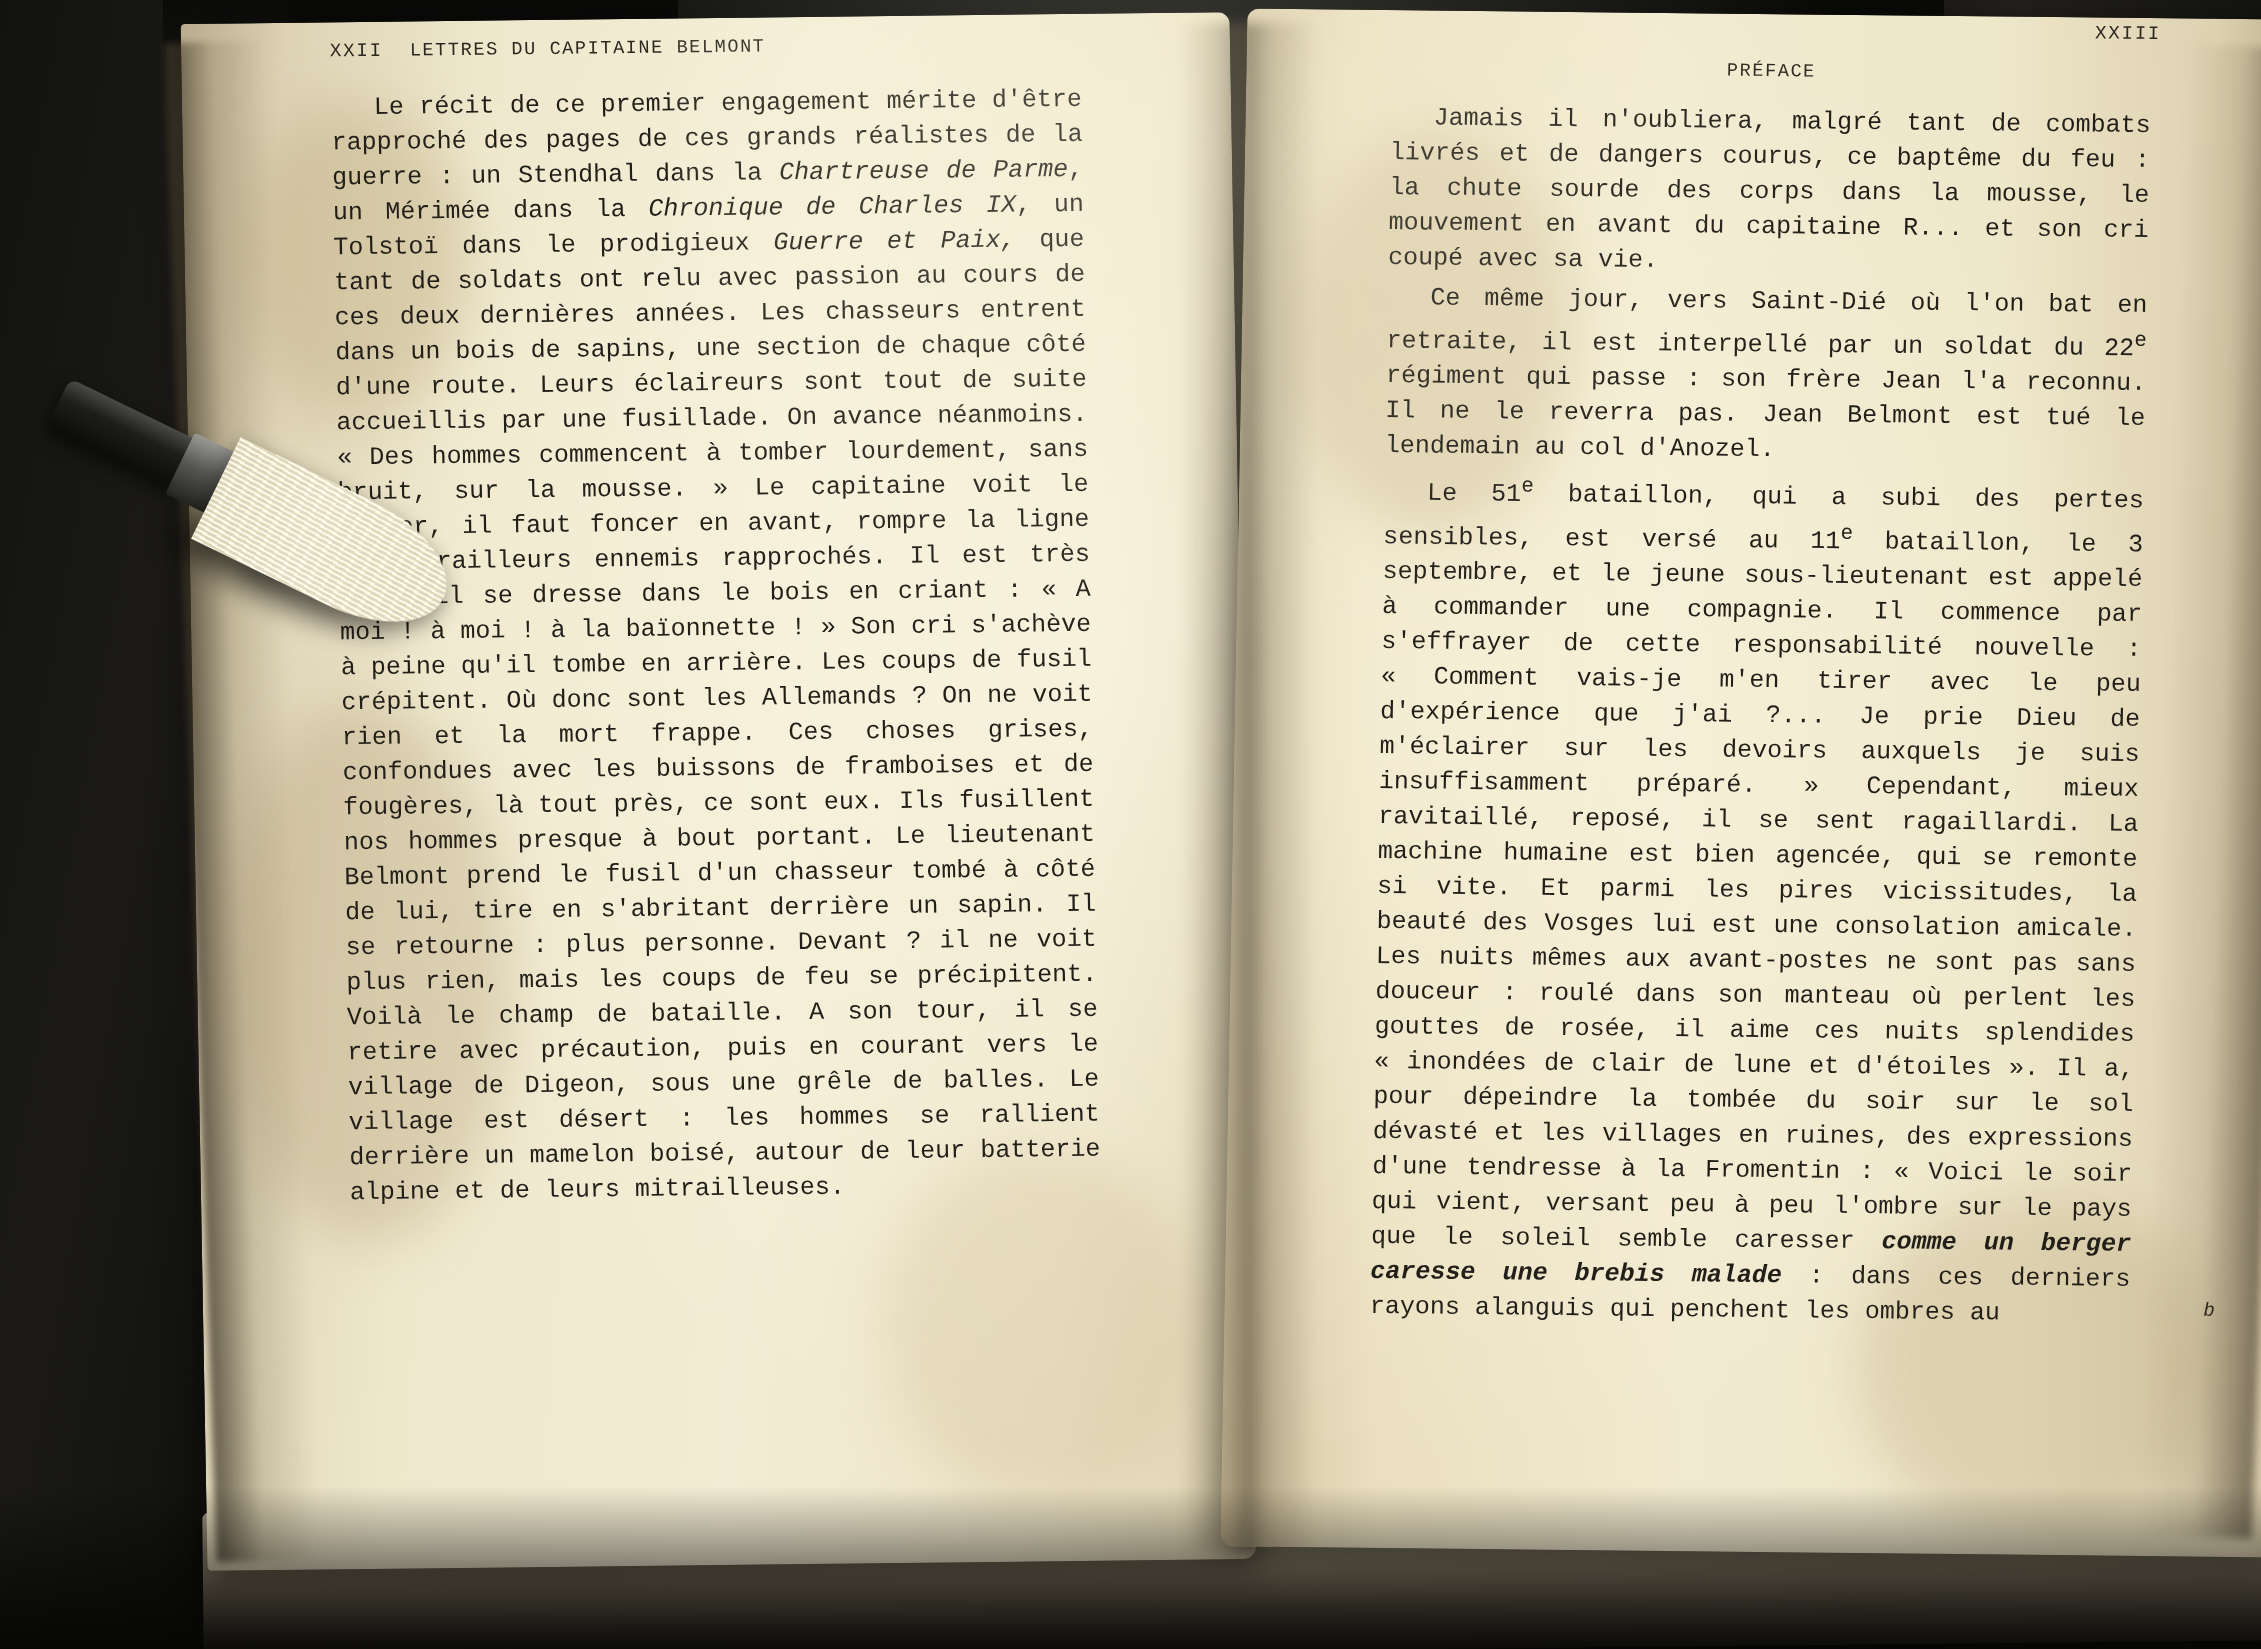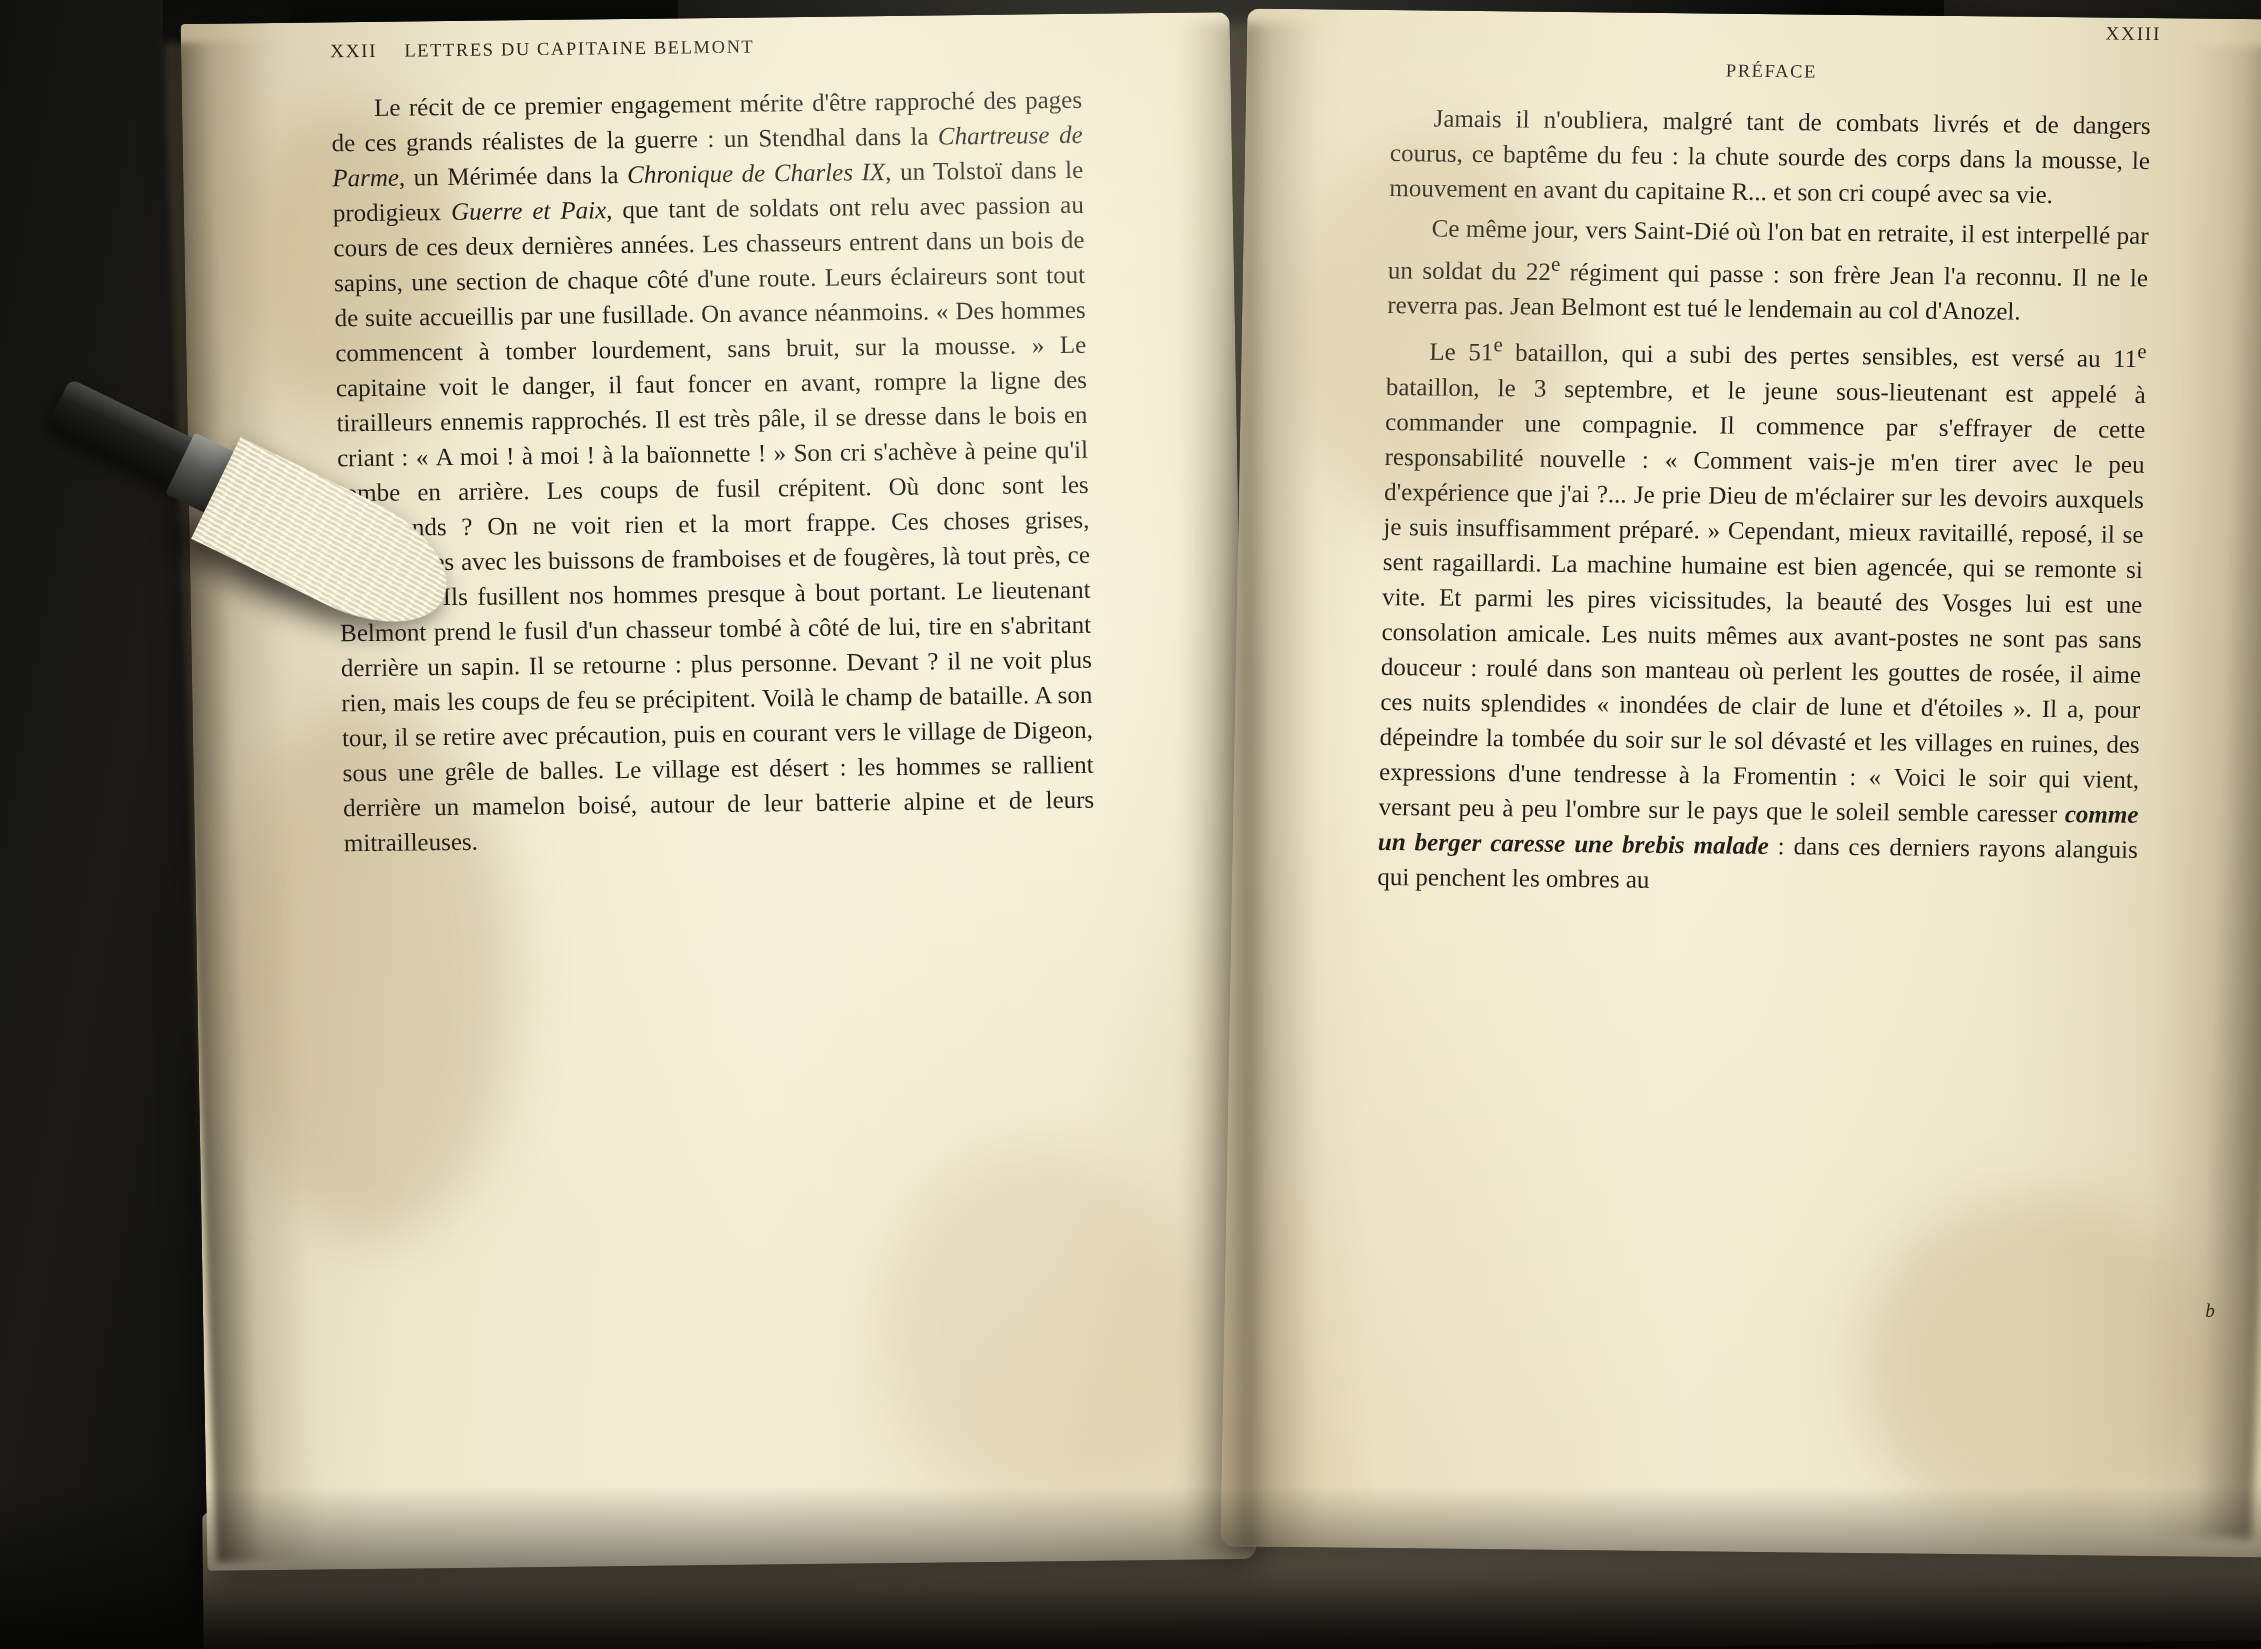--- a/index.html
+++ b/index.html
@@ -12,20 +12,21 @@
     height: 1650px;
     overflow: hidden;
     font-family: "Liberation Serif", serif;
   }
 
   #scene {
     position: absolute;
     inset: 0;
     background:
       radial-gradient(ellipse 60% 50% at 50% 55%, #3a3732 0%, #201f1c 55%, #0a0a09 100%);
+    font-family: Liberation Mono, monospace;
   }
 
   
   .desk-left {
     position: absolute;
     left: 0; top: 0;
     width: 289px; height: 1650px;
     background: linear-gradient(100deg, #121211 0%, #1b1a17 45%, #0d0d0c 100%);
   }
   .desk-right {

